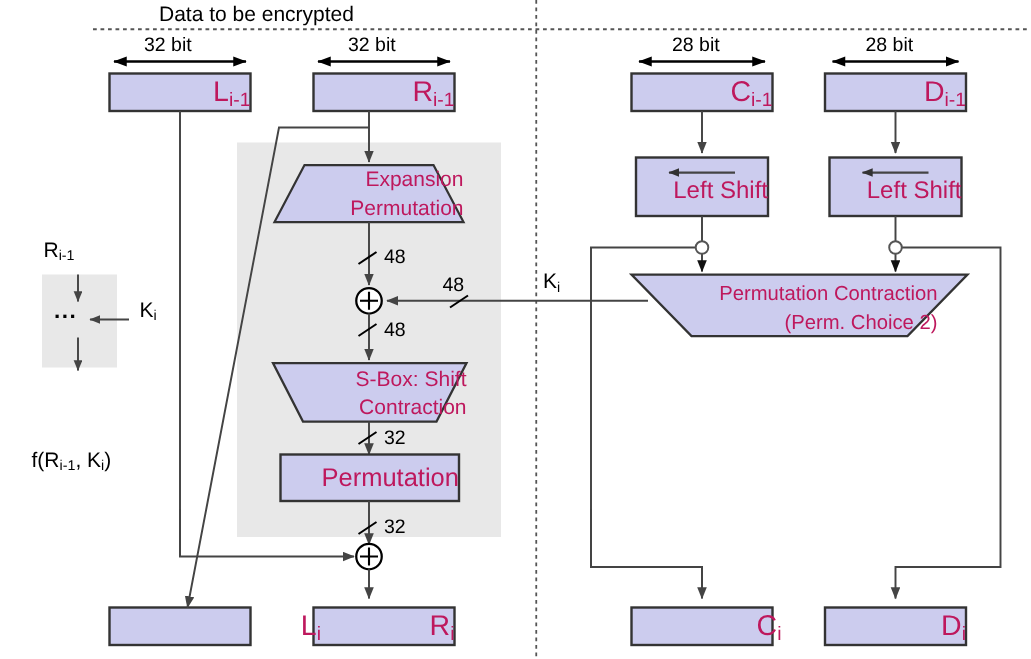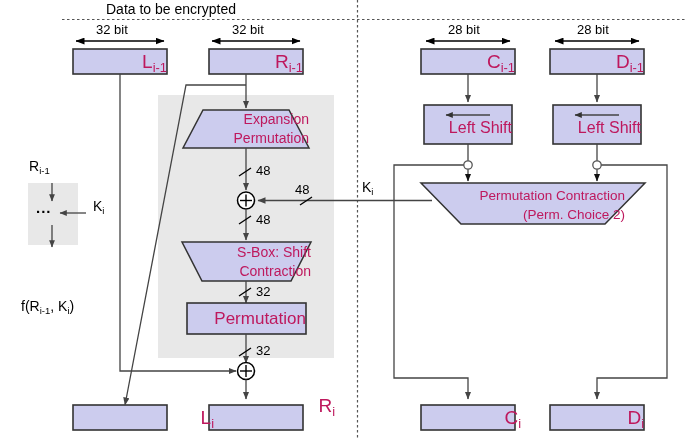--- a/index.html
+++ b/index.html
@@ -130,21 +130,21 @@
   <div class="boxtxt" style="left:421px;top:51px;width:94px;font-size:19px;">
     <span>C</span><sub>i-1</sub>
   </div>
   <div class="boxtxt" style="left:550px;top:51px;width:94px;font-size:19px;">
     <span>D</span><sub>i-1</sub>
   </div>
 
   <div class="boxtxt" style="left:73px;top:407px;width:94px;font-size:19px;margin-left:47px;">
     <span>L</span><sub>i</sub>
   </div>
-  <div class="boxtxt" style="left:209px;top:395px;width:94px;font-size:19px;padding-left:32px;">
+  <div class="boxtxt" style="left:209px;top:407px;width:94px;font-size:19px;">
     <span>R</span><sub>i</sub>
   </div>
   <div class="boxtxt" style="left:427px;top:407px;width:94px;font-size:19px;">
     <span>C</span><sub>i</sub>
   </div>
   <div class="boxtxt" style="left:550px;top:407px;width:94px;font-size:19px;">
     <span>D</span><sub>i</sub>
   </div>
 
   <div class="boxtxt" style="left:183px;top:110px;width:126px;font-size:14px;line-height:19px;">

